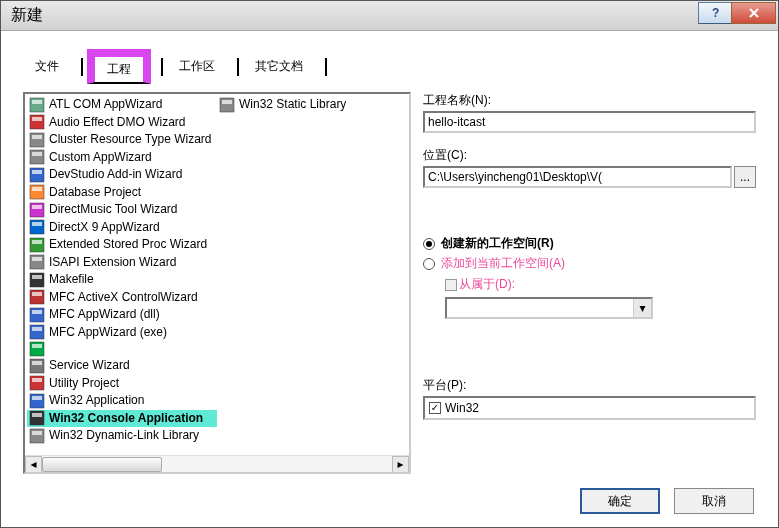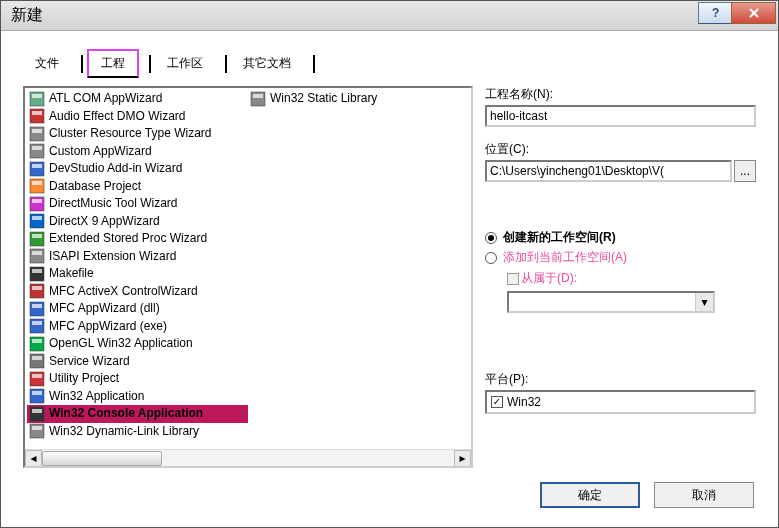--- a/index.html
+++ b/index.html
@@ -7,27 +7,27 @@
 .window { width: 779px; height: 528px; border: 1px solid #555; background: #fff; position: relative; box-shadow: 0 0 5px rgba(0,0,0,.3); }
 .titlebar { height: 30px; background: linear-gradient(#e8e8e8,#d2d2d2); border-bottom: 1px solid #aaa; display: flex; align-items: center; justify-content: space-between; padding-left: 10px; }
 .titlebar .title { font-size: 16px; color: #000; }
 .sysbtns { display: flex; height: 22px; margin-right: 2px; }
 .sysbtn { width: 34px; height: 22px; border: 1px solid #5a7ba0; border-bottom: 1px solid #3a5a80; margin-left: -1px; display: flex; align-items: center; justify-content: center; background: linear-gradient(#f2f7fc,#c9dbed); position: relative; top: -3px; }
 .sysbtn.close { width: 45px; background: linear-gradient(#e89a91,#cf4b3a); border-color: #963; border-top-right-radius: 0; }
 .sysbtn svg { display: block; }
 .content { padding: 18px 22px 14px 22px; }
 .tabs { display: flex; align-items: center; border-bottom: 0; margin-bottom: 8px; }
 .tab { padding: 4px 12px; margin-right: 6px; background: #fff; }
-.tab.active { border: 2px solid #d946ef; border-bottom: 2px solid #000; font-weight: 400; }
+.tab.active { border: 8px solid #d946ef; border-bottom: 2px solid #000; font-weight: 400; }
 .tab-sep { border-left: 2px solid #000; height: 18px; margin: 0 4px; }
 .main { display: flex; gap: 12px; }
-.left { width: 450px; border: 2px inset #ccc; background: #fff; height: 382px; overflow: hidden; position: relative; }
+.left { width: 388px; border: 2px inset #ccc; background: #fff; height: 382px; overflow: hidden; position: relative; }
 .listarea { height: 360px; columns: 2; column-gap: 0; padding: 2px; column-fill: auto; }
 .item { display: flex; align-items: center; gap: 4px; padding: 0 2px; line-height: 17.5px; break-inside: avoid; cursor: default; }
-.item.selected { background: #be185d; }
+.item.selected { background: #5eead4; }
 .item.selected .lbl { font-weight: bold; }
 .item .ico { width: 16px; height: 16px; flex: 0 0 16px; display: inline-flex; align-items: center; justify-content: center; font-size: 10px; }
 .item .lbl { white-space: nowrap; overflow: hidden; }
 .hscroll { position: absolute; bottom: 0; left: 0; right: 0; height: 17px; background: #f0f0f0; border-top: 1px solid #ddd; display: flex; align-items: center; }
 .hscroll .arrow { width: 17px; height: 17px; background: #eaeaea; border: 1px solid #bbb; display:flex;align-items:center;justify-content:center;}
 .hscroll .track { flex: 1; height: 17px; background: #f4f4f4; position: relative; }
 .hscroll .thumb { position: absolute; left: 0; width: 120px; height: 15px; top:1px; background: linear-gradient(#fdfdfd,#d8d8d8); border: 1px solid #aaa; border-radius: 2px; }
 .right { flex: 1; padding-top: 0; }
 .field-label { margin-bottom: 2px; }
 .textbox { width: 100%; border: 2px inset #ccc; padding: 2px 3px; background: #fff; height: 22px; }
@@ -39,21 +39,21 @@
 .radio.checked::after { content:""; width:6px;height:6px;border-radius:50%;background:#000; }
 .chk-row { display: flex; align-items: center; gap: 2px; margin-left: 22px; margin-top:4px;}
 .chkbox { width: 12px; height: 12px; border: 1px solid #999; background: #f0f0f0; }
 .disabled { color: #ec4899; }
 .combo { width: 208px; height: 22px; border: 2px inset #ccc; background: #fff; display:flex; margin-left:22px; margin-top:4px;}
 .combo .val { flex:1; padding: 2px 4px; color:#888;}
 .combo .drop { width:18px; background:#e8e8e8; border-left:1px solid #ccc; display:flex;align-items:center;justify-content:center;}
 .platbox { width:100%; border: 2px inset #ccc; background:#fff; height: 24px; padding:2px 4px; display:flex;align-items:center;gap:4px;}
 .platchk { width:12px;height:12px;border:1px solid #555;background:#fff;display:inline-flex;align-items:center;justify-content:center;font-size:10px;line-height:1;}
 .buttons { display:flex; justify-content:flex-end; gap:14px; margin-top:14px; padding-right: 2px;}
-.btn { width: 100px; height: 26px; border: 1px solid #888; background: #f0f0f0; display:flex;align-items:center;justify-content:center;}
+.btn { width: 80px; height: 26px; border: 1px solid #888; background: #f0f0f0; display:flex;align-items:center;justify-content:center;}
 .btn.default { border: 2px solid #2a5a9a; }
 .ico svg { display:block; }
 </style>
 </head>
 <body>
 
 <div class="window">
   <div class="titlebar">
     <span class="title">新建</span>
     <div class="sysbtns">
@@ -211,21 +211,20 @@
               </span>
               <span class="lbl">MFC AppWizard (exe)</span>
             </div>
             <div class="item">
               <span class="ico">
                 <svg width="16" height="16">
                   <rect x="1" y="1" width="14" height="14" fill="#0a4" stroke="#333" stroke-width="0.5"></rect>
                   <rect x="3" y="3" width="10" height="4" fill="#fff" opacity="0.7"></rect>
                 </svg>
               </span>
-              <span class="lbl">OpenGL Win32 Application</span>
             </div>
             <div class="item">
               <span class="ico">
                 <svg width="16" height="16">
                   <rect x="1" y="1" width="14" height="14" fill="#777" stroke="#333" stroke-width="0.5"></rect>
                   <rect x="3" y="3" width="10" height="4" fill="#fff" opacity="0.7"></rect>
                 </svg>
               </span>
               <span class="lbl">Service Wizard</span>
             </div>

